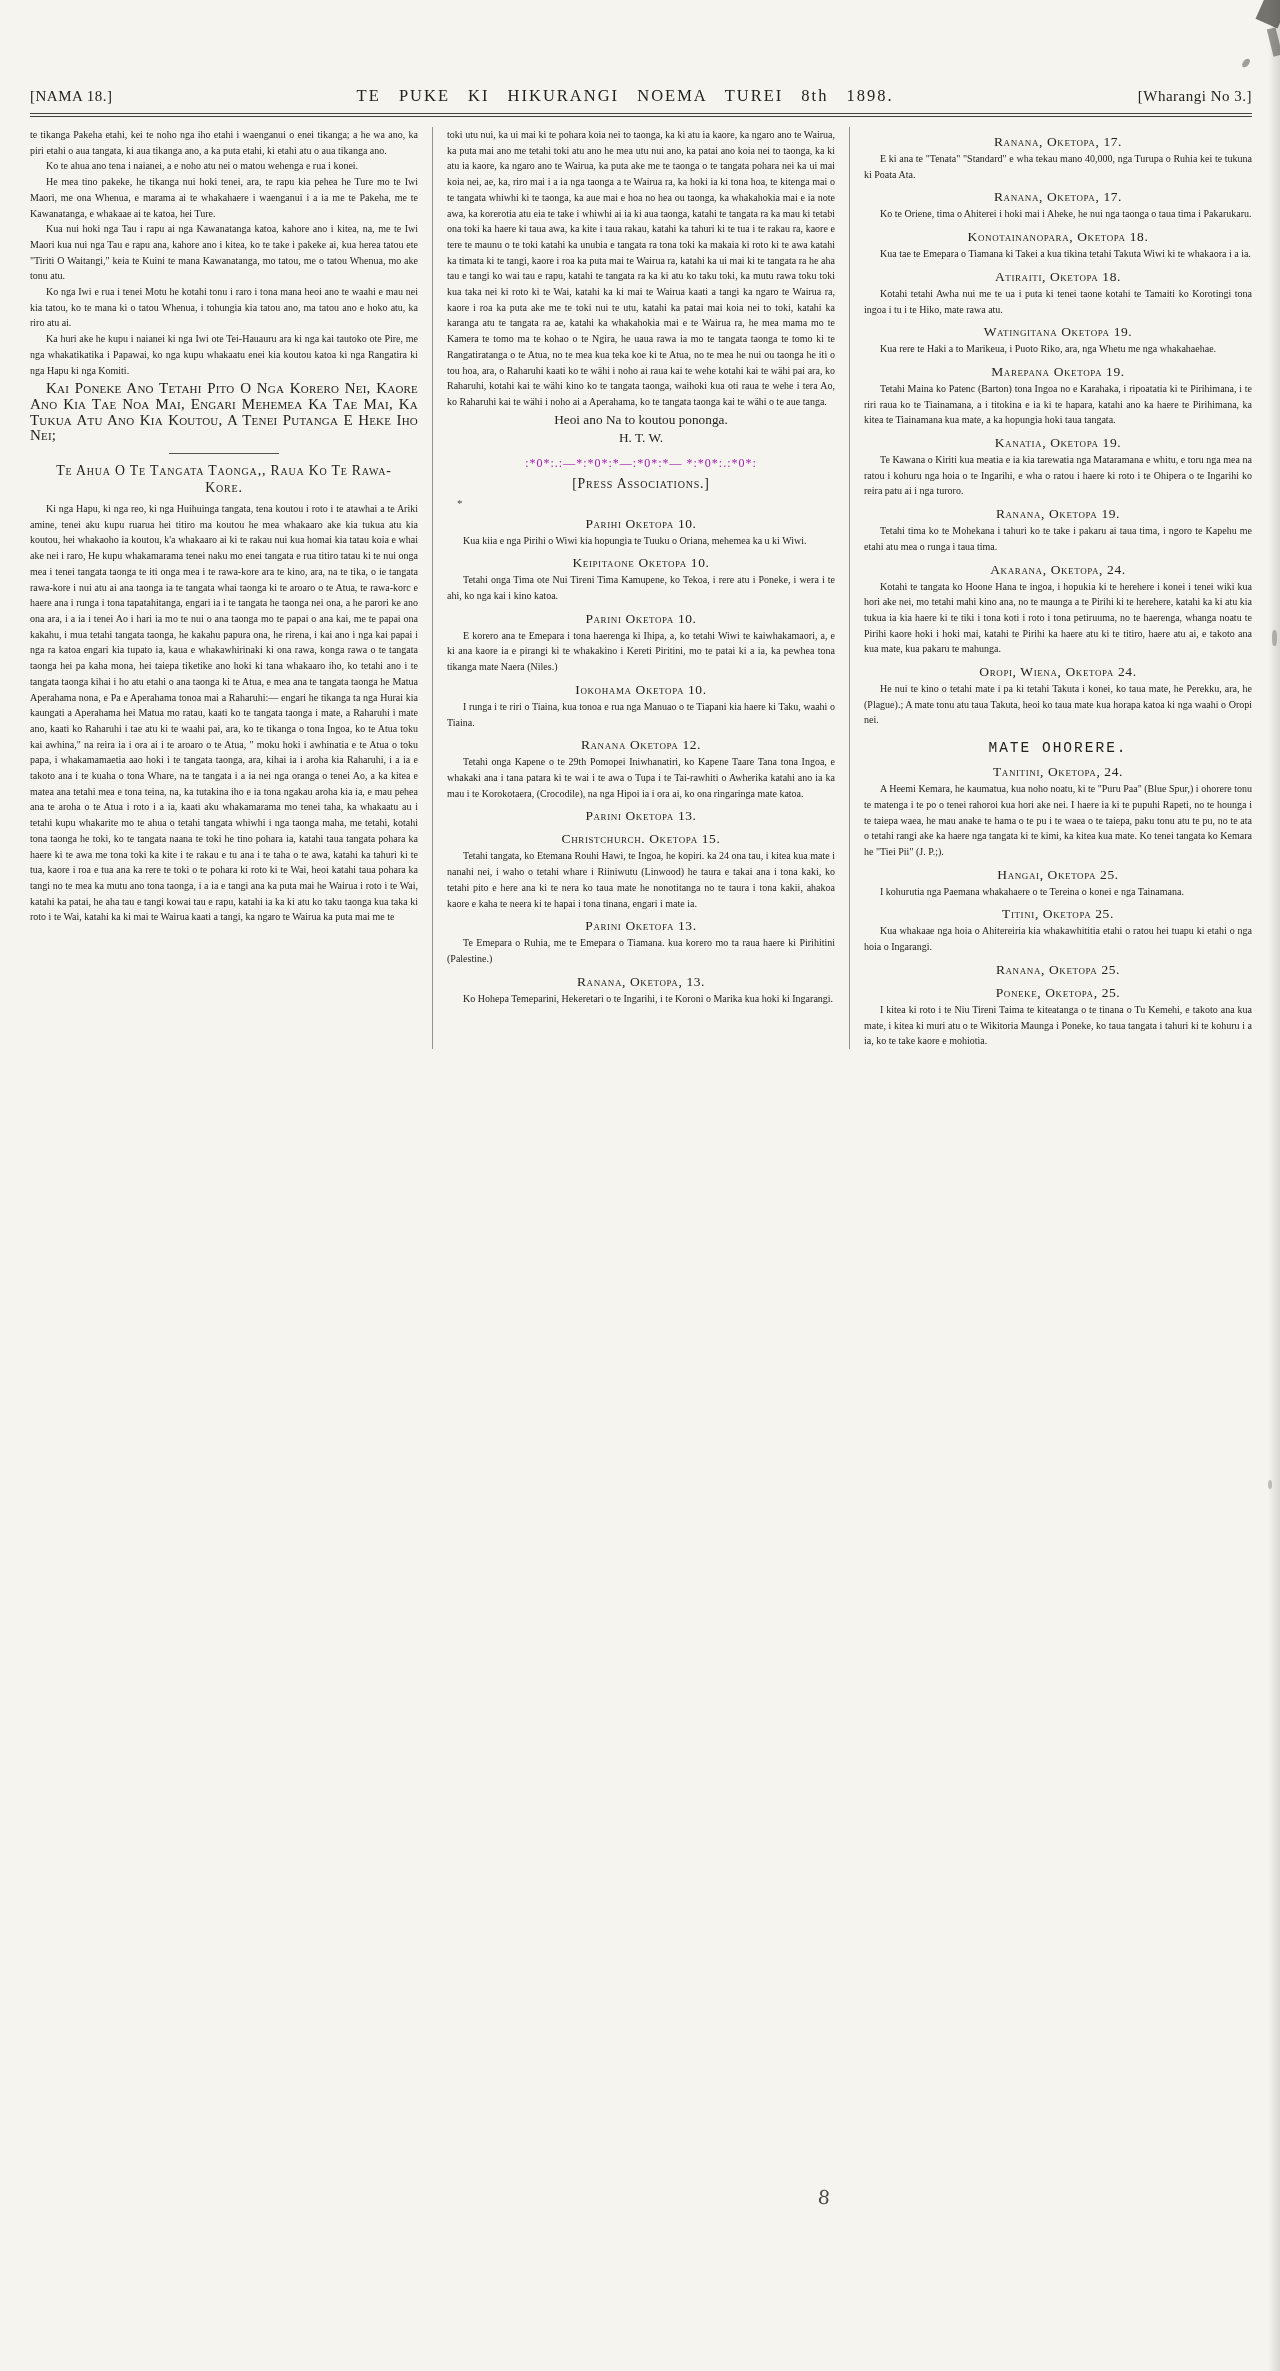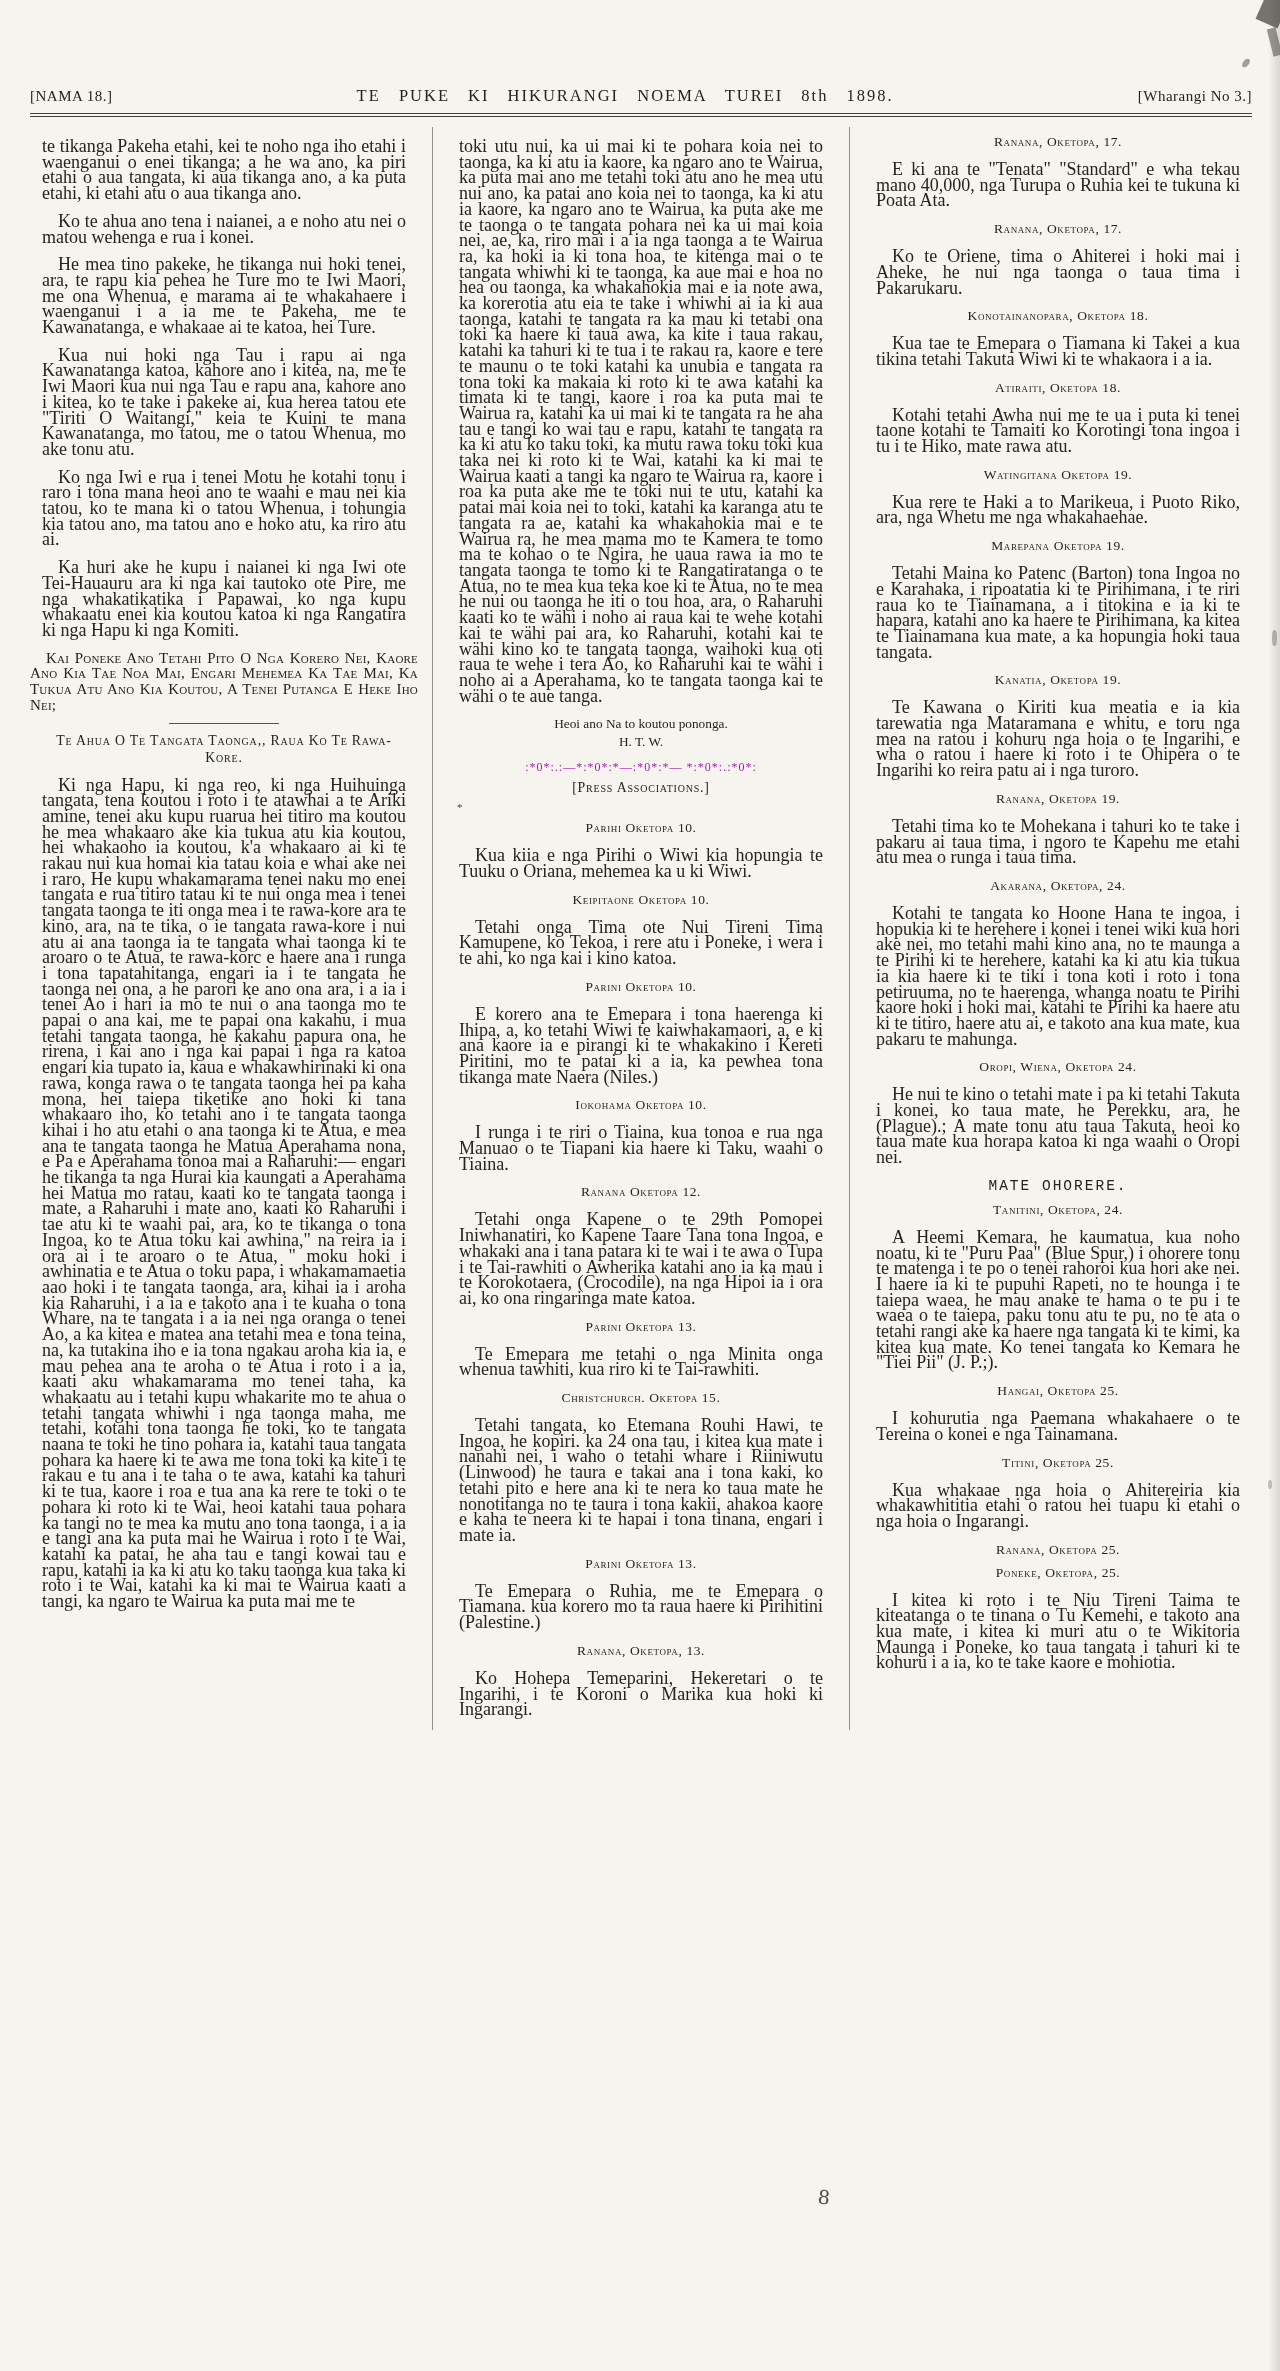--- a/index.html
+++ b/index.html
@@ -9,21 +9,21 @@
   .edge-shade{position:absolute;right:0;top:0;width:12px;height:100%;
         background:linear-gradient(to left, rgba(40,38,32,0.14), rgba(40,38,32,0));pointer-events:none;}
   .inner{padding:86px 28px 0 30px;}
   .masthead{display:flex;align-items:baseline;justify-content:space-between;}
   .masthead .side{font-size:15px;letter-spacing:.5px;white-space:nowrap;}
   .masthead .title{flex:1;text-align:center;font-size:16.5px;letter-spacing:2px;word-spacing:12px;white-space:nowrap;}
   .head-rule{height:2px;border-top:1px solid #44423c;border-bottom:1px solid #44423c;margin:7px 0 10px 0;}
   .cols{display:flex;align-items:stretch;}
   .col{flex:1 1 0;min-width:0;}
   .col + .col{border-left:1px solid #94918a;margin-left:14px;padding-left:14px;}
-  p.para{margin:12px;text-align:justify;text-indent:16px;font-size:18px;line-height:15.7px;}
+  p.para{margin:0;text-align:justify;text-indent:16px;font-size:10px;line-height:15.7px;}
   p.para.noindent{text-indent:0;}
   p.caps-para{margin:3px 0 0;text-align:justify;text-indent:16px;font-variant:small-caps;
         font-size:15px;line-height:15.7px;letter-spacing:.2px;}
   .rule-short{width:110px;margin:9px auto 8px;border-top:1px solid #57554f;}
   .section-head{margin:4px 18px 5px;text-align:center;font-variant:small-caps;font-size:13.8px;
         letter-spacing:.8px;line-height:17px;}
   .dateline{margin:7px 0 1px;text-align:center;font-variant:small-caps;font-size:13.5px;
         letter-spacing:.6px;line-height:16px;}
   .bighead{margin:12px 0 4px;text-align:center;font-size:14.5px;letter-spacing:2px;line-height:17px;font-family:Liberation Mono, monospace;}
   .sig{margin:2px 0 0;text-align:center;font-size:13.3px;line-height:16px;}
@@ -68,21 +68,20 @@
           <p class="para">Kua kiia e nga Pirihi o Wiwi kia hopungia te Tuuku o Oriana, mehemea ka u ki Wiwi.</p>
           <div class="dateline">Keipitaone Oketopa 10.</div>
           <p class="para">Tetahi onga Tima ote Nui Tireni Tima Kamupene, ko Tekoa, i rere atu i Poneke, i wera i te ahi, ko nga kai i kino katoa.</p>
           <div class="dateline">Parini Oketopa 10.</div>
           <p class="para">E korero ana te Emepara i tona haerenga ki Ihipa, a, ko tetahi Wiwi te kaiwhakamaori, a, e ki ana kaore ia e pirangi ki te whakakino i Kereti Piritini, mo te patai ki a ia, ka pewhea tona tikanga mate Naera (Niles.)</p>
           <div class="dateline">Iokohama Oketopa 10.</div>
           <p class="para">I runga i te riri o Tiaina, kua tonoa e rua nga Manuao o te Tiapani kia haere ki Taku, waahi o Tiaina.</p>
           <div class="dateline">Ranana Oketopa 12.</div>
           <p class="para">Tetahi onga Kapene o te 29th Pomopei Iniwhanatiri, ko Kapene Taare Tana tona Ingoa, e whakaki ana i tana patara ki te wai i te awa o Tupa i te Tai-rawhiti o Awherika katahi ano ia ka mau i te Korokotaera, (Crocodile), na nga Hipoi ia i ora ai, ko ona ringaringa mate katoa.</p>
           <div class="dateline">Parini Oketopa 13.</div>
-          <p class="para">Te Emepara me tetahi o nga Minita onga whenua tawhiti, kua riro ki te Tai-rawhiti.</p>
           <div class="dateline">Christchurch.  Oketopa 15.</div>
           <p class="para">Tetahi tangata, ko Etemana Rouhi Hawi, te Ingoa, he kopiri. ka 24 ona tau, i kitea kua mate i nanahi nei, i waho o tetahi whare i Riiniwutu (Linwood) he taura e takai ana i tona kaki, ko tetahi pito e here ana ki te nera ko taua mate he nonotitanga no te taura i tona kakii, ahakoa kaore e kaha te neera ki te hapai i tona tinana, engari i mate ia.</p>
           <div class="dateline">Parini Oketofa 13.</div>
           <p class="para">Te Emepara o Ruhia, me te Emepara o Tiamana. kua korero mo ta raua haere ki Pirihitini (Palestine.)</p>
           <div class="dateline">Ranana, Oketopa, 13.</div>
           <p class="para">Ko Hohepa Temeparini, Hekeretari o te Ingarihi, i te Koroni o Marika kua hoki ki Ingarangi.</p>
         </div>
       <div class="col">
           <div class="dateline">Ranana, Oketopa, 17.</div>
           <p class="para">E ki ana te "Tenata" "Standard" e wha tekau mano 40,000, nga Turupa o Ruhia kei te tukuna ki Poata Ata.</p>

